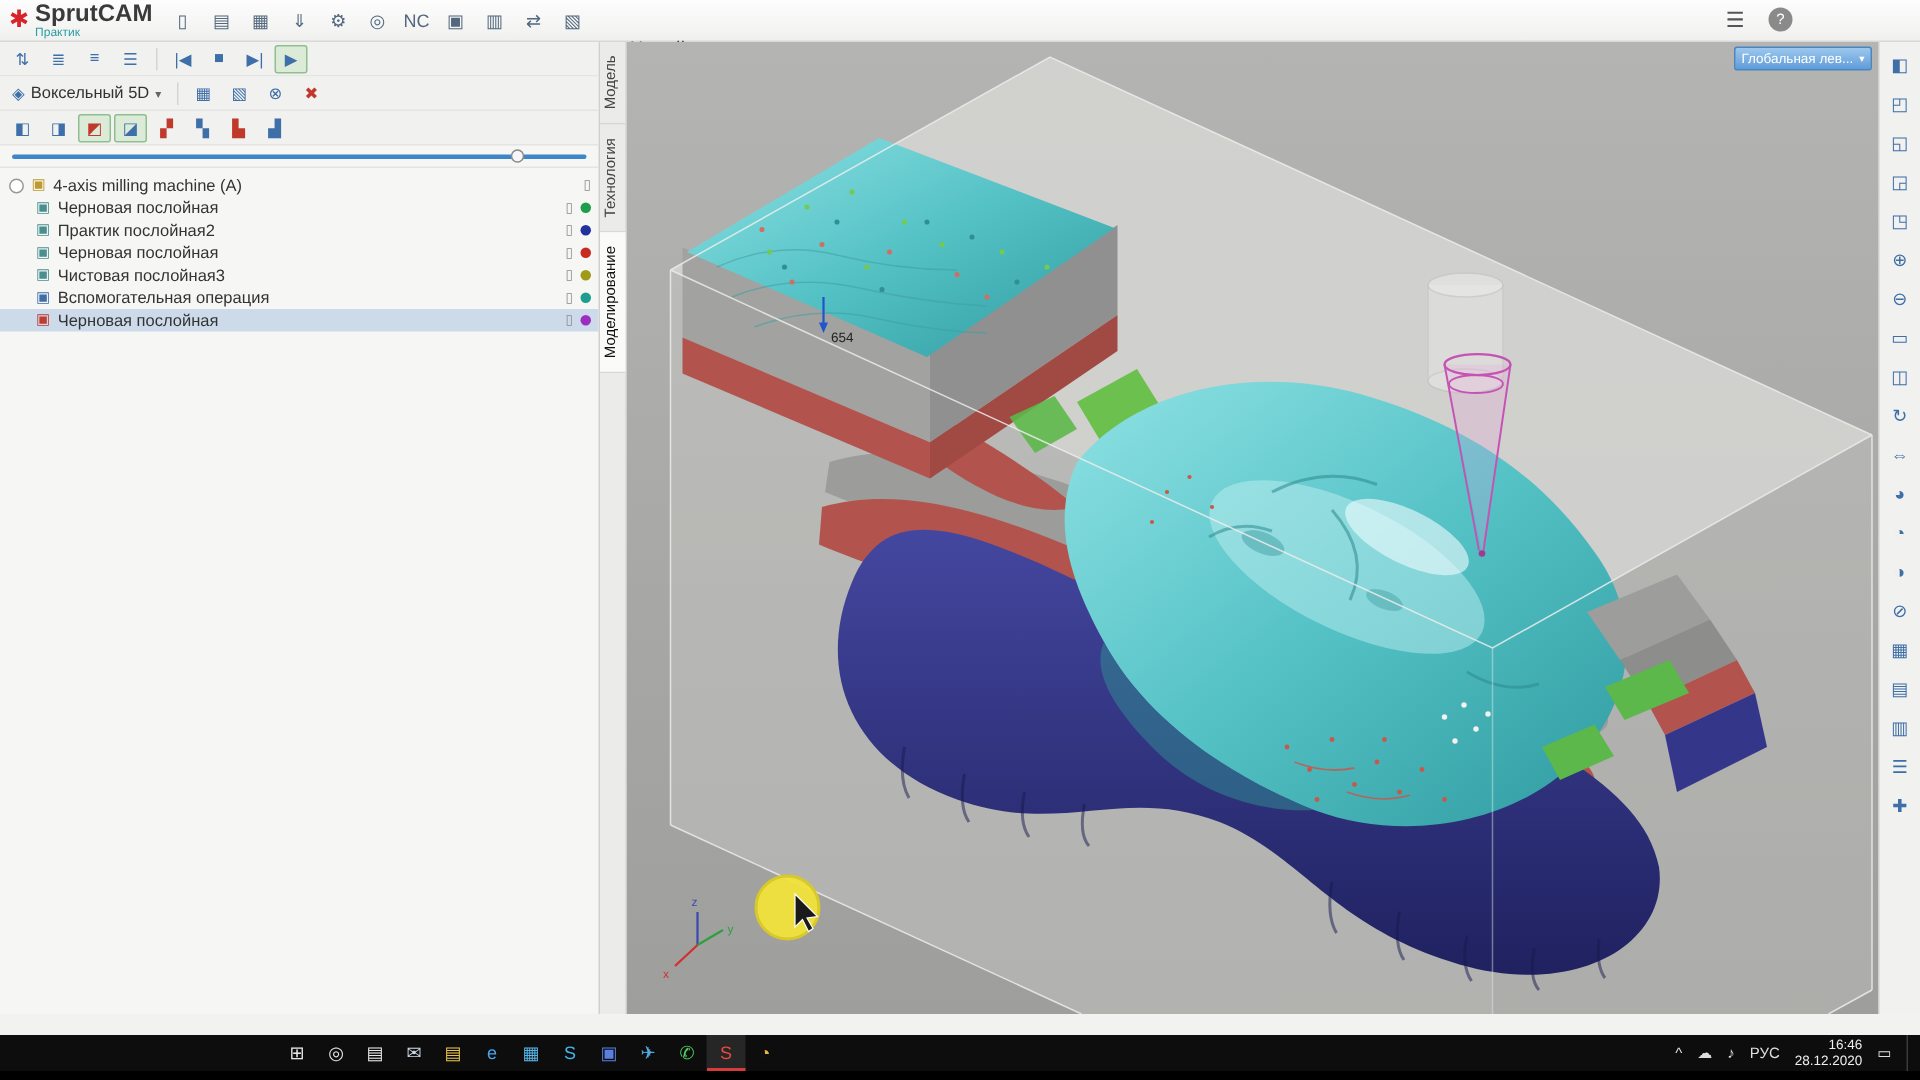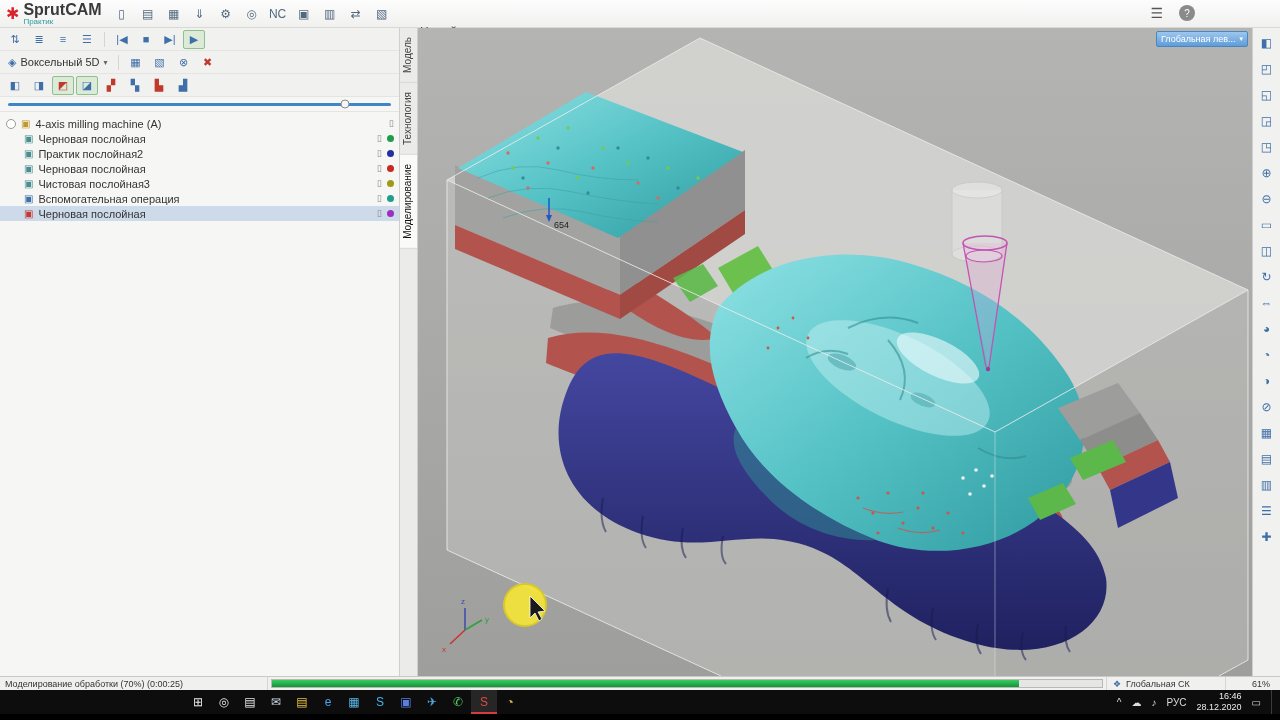--- a/index.html
+++ b/index.html
@@ -594,33 +594,20 @@
 
       <div class="rt-btn">
         <span>☰</span>
       </div>
 
       <div class="rt-btn">
         <span>✚</span>
       </div>
     </div>
 
-  <div class="statusbar">
-    <div class="sb-left">Моделирование обработки (70%) (0:00:25)</div>
-    <div class="sb-progress">
-      <div class="progress-outer">
-        <div class="progress-fill" style="width: 90%;"></div>
-      </div>
-    </div>
-    <div class="sb-cs">
-      <span class="cs-icon">❖</span>
-      <span>Глобальная СК</span>
-    </div>
-    <div class="sb-zoom">61%</div>
-  </div>
 
   <div class="taskbar">
     <div class="tb-apps">
 
         <div class="task-icon">
           <span style="color: rgb(232, 232, 232);">⊞</span>
         </div>
 
         <div class="task-icon">
           <span style="color: rgb(232, 232, 232);">◎</span>

